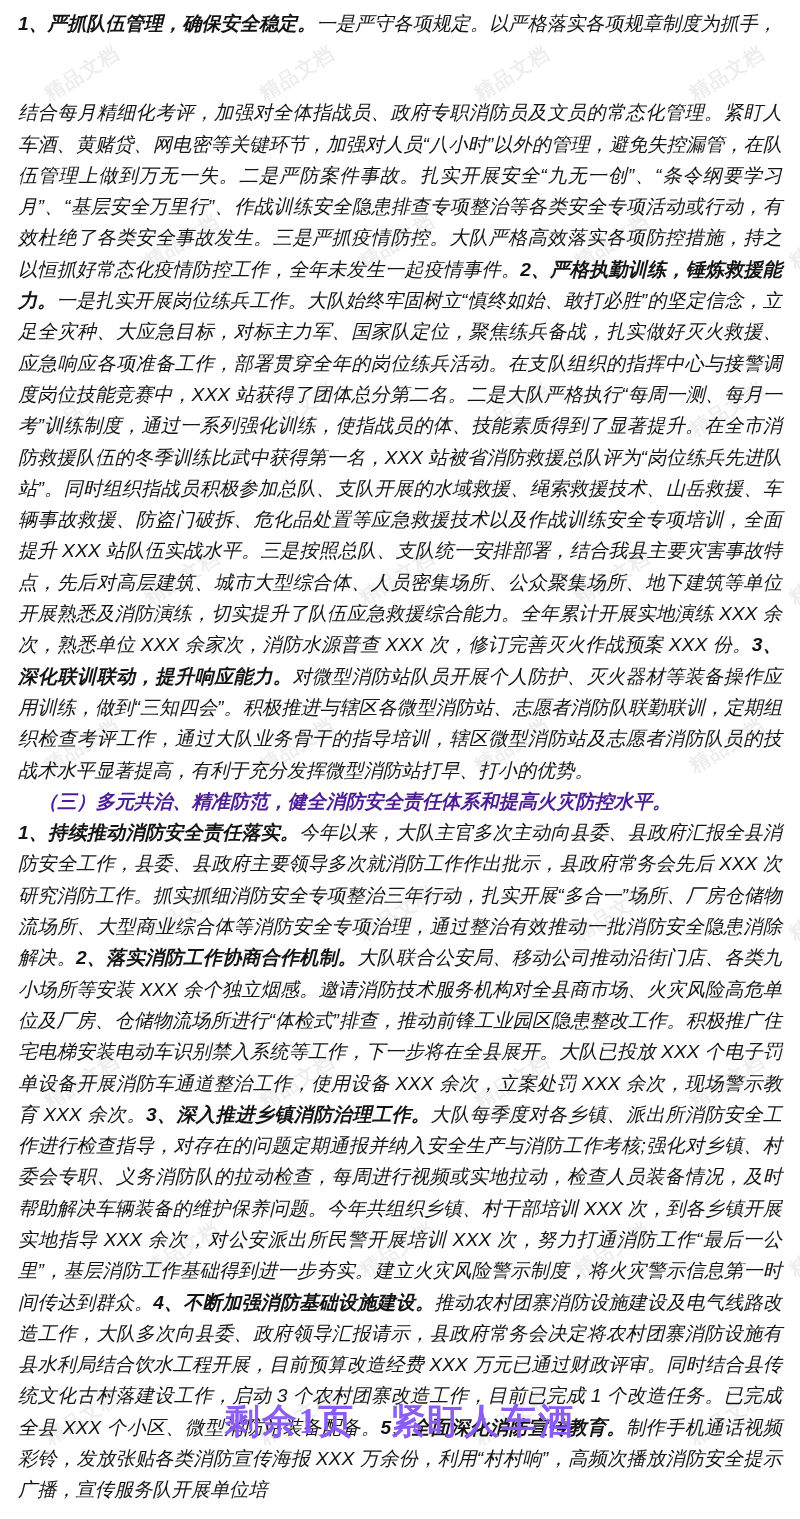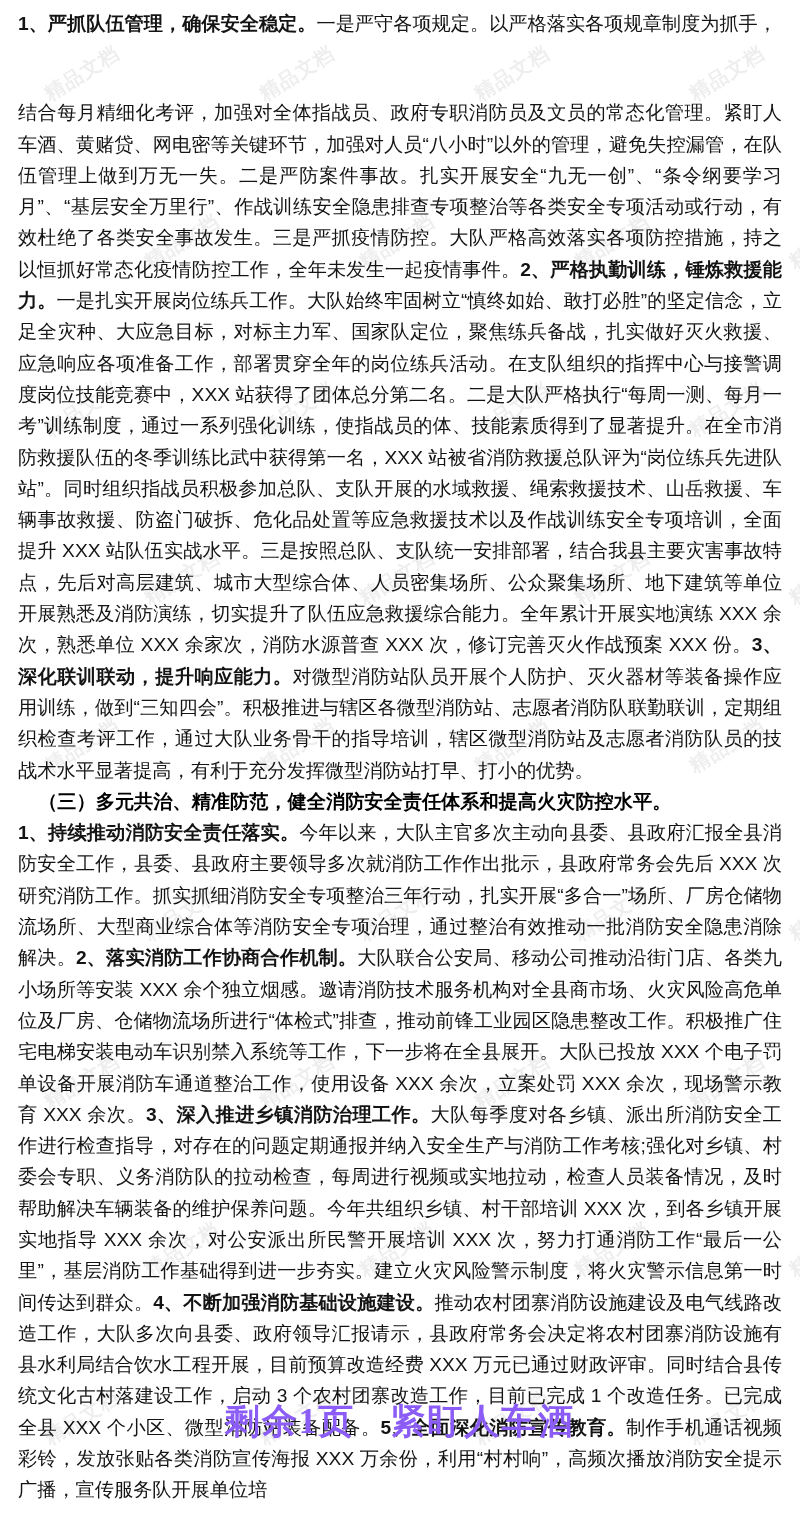--- a/index.html
+++ b/index.html
@@ -44,20 +44,21 @@
     letter-spacing: 1px;
     font-weight: 700;
   }
 
   
   #doc {
     position: relative;
     z-index: 1;
     padding: 8px 18px 0 18px;
     box-sizing: border-box;
+    font-style: italic;
   }
 
   p.para {
     margin: 0;
     font-size: 19.2px;
     line-height: 31.3px;
     text-align: justify;
     text-justify: inter-ideograph;
     text-indent: 0;
     color: #141414;
@@ -70,21 +71,21 @@
   
   .spacer-band { height: 58px; }
 
   
   p.sub-head {
     margin: 0;
     font-size: 19.2px;
     line-height: 31.3px;
     font-weight: 700;
     text-indent: 1.05em;
-    color: #000000;
+    color: #4c1d95;
   }
 
   
   #footer {
     position: absolute;
     left: 0;
     top: 1398px;
     width: 800px;
     text-align: center;
     z-index: 2;

